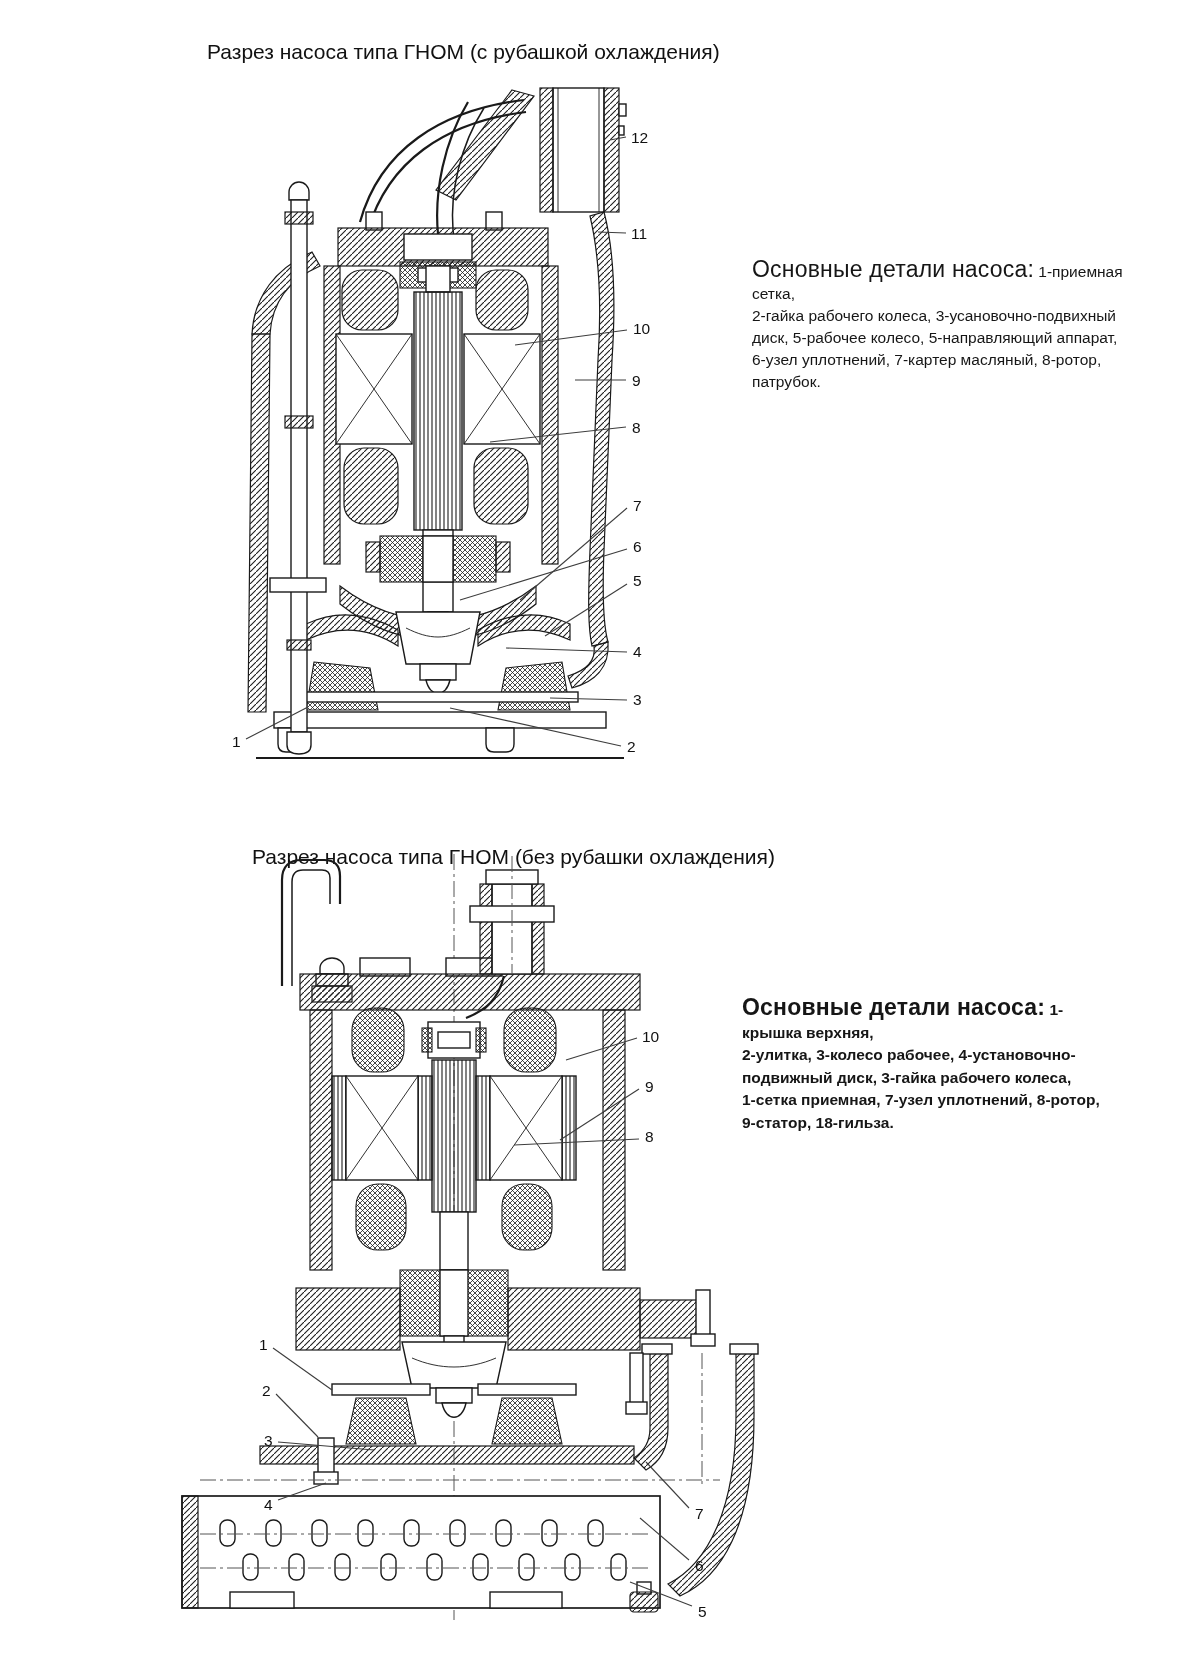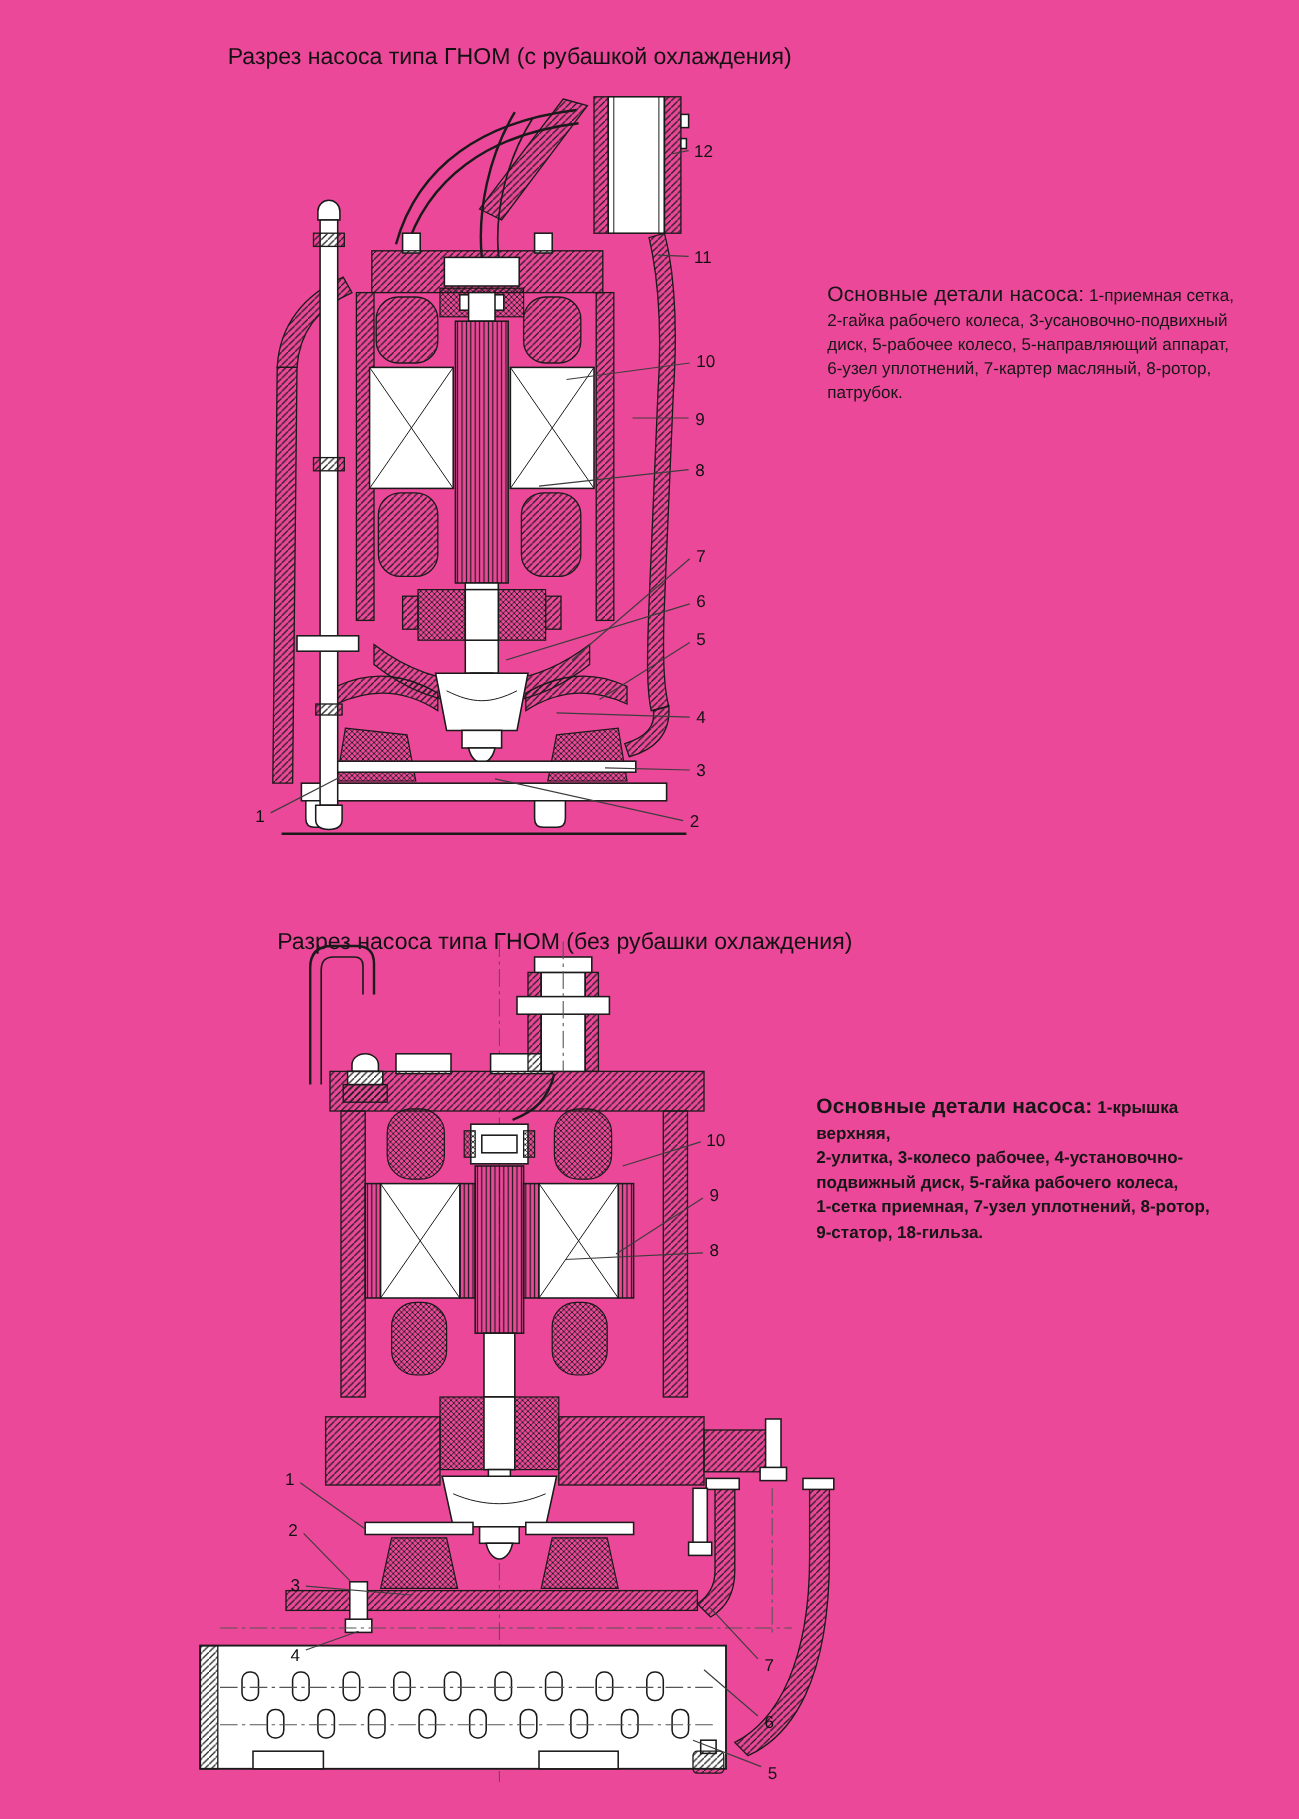--- a/index.html
+++ b/index.html
@@ -1,23 +1,23 @@
 <!DOCTYPE html>
 <html><head>
 <meta charset="utf-8">
 <style>
   html,body{margin:0;padding:0;background:#e8e8e8;}
   .page{
     position:relative;width:1181px;height:1654px;margin:0 auto;
-    background:#ec4899;font-family:"Liberation Sans",sans-serif;color:#1a1a1a;
+    background:#ffffff;font-family:"Liberation Sans",sans-serif;color:#1a1a1a;
     overflow:hidden;
   }
   .title{position:absolute;font-size:21px;white-space:nowrap;color:#111;}
   .cap{position:absolute;font-size:15.5px;line-height:22px;color:#161616;}
-  .cap .lead{font-size:19px;letter-spacing:.2px;}
+  .cap .lead{font-size:23px;letter-spacing:.2px;}
   .cap2{line-height:22.5px;font-weight:bold;}
   svg{position:absolute;overflow:visible;}
   .oln{fill:#ffffff;stroke:#1a1a1a;stroke-width:1.4;}
   .ph{fill:url(#ph);stroke:#1a1a1a;stroke-width:1.2;}
   .pc{fill:url(#pc);stroke:#1a1a1a;stroke-width:1.1;}
   .pv{fill:url(#pv);stroke:#1a1a1a;stroke-width:1.4;}
   .ln{stroke:#1a1a1a;stroke-width:1.5;fill:none;}
   .ln2{stroke:#1a1a1a;stroke-width:2.2;fill:none;}
   .thin{stroke:#1a1a1a;stroke-width:.9;fill:none;}
   .dd{stroke:#555;stroke-width:1;fill:none;stroke-dasharray:16 4 3 4;}
@@ -191,21 +191,21 @@
       <text class="callout" x="437" y="672">2</text>
       <text class="callout" x="42" y="667">1</text>
     </g>
   </svg>
 
   <div class="title" style="left:252px;top:845px">Разрез насоса типа ГНОМ (без рубашки охлаждения)</div>
 
   <div class="cap cap2" style="left:742px;top:996px;width:370px">
     <div><span class="lead">Основные детали насоса:</span> <span>1-крышка верхняя,</span></div>
     <div>2-улитка, 3-колесо рабочее, 4-установочно-</div>
-    <div>подвижный диск, 5-гайка рабочего колеса,</div>
+    <div>подвижный диск, 3-гайка рабочего колеса,</div>
     <div>1-сетка приемная, 7-узел уплотнений, 8-ротор,</div>
     <div>9-статор, 18-гильза.</div>
   </div>
 
   <svg style="left:160px;top:848px" width="820" height="806" viewBox="0 0 820 806">
 
     <line class="dd" x1="294" y1="6" x2="294" y2="772"></line>
 
     <g>
       <path class="ln2" d="M122,138 V32 Q122,12 142,12 H164 Q180,12 180,28 V56"></path>

